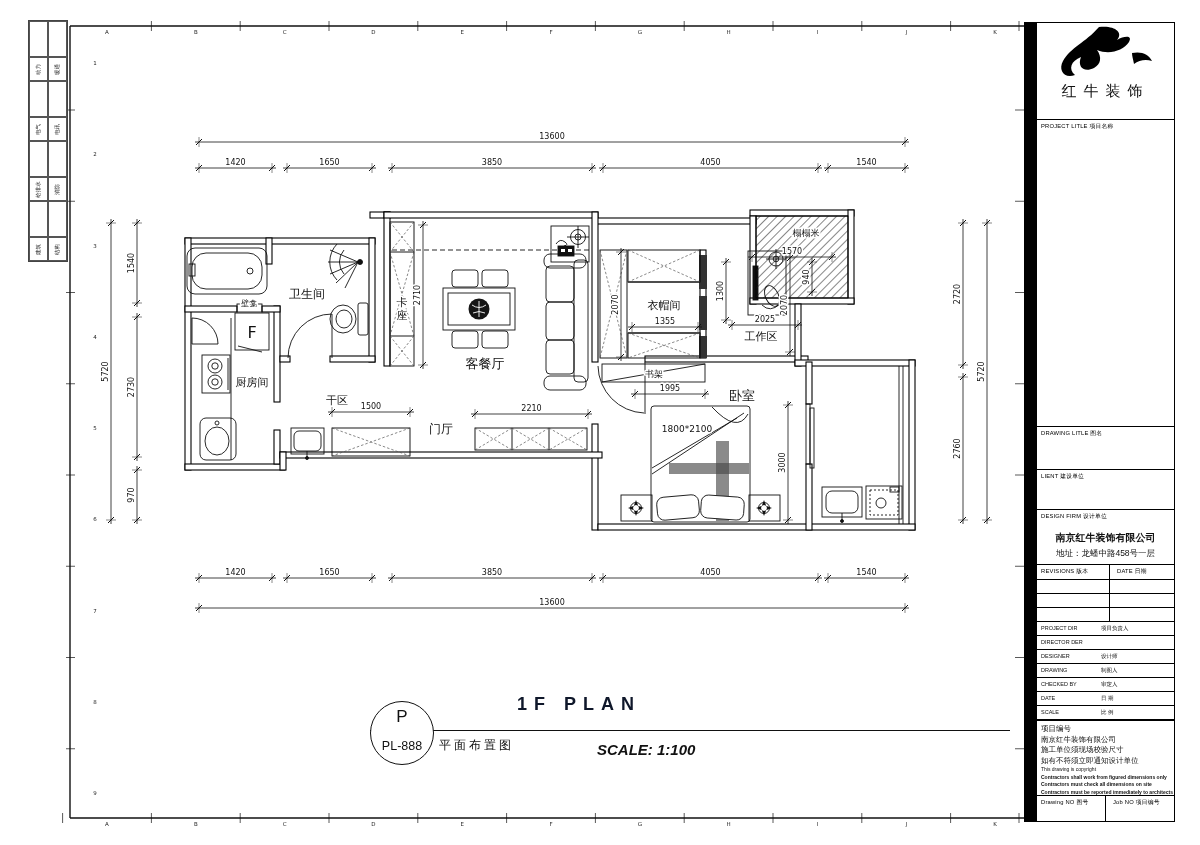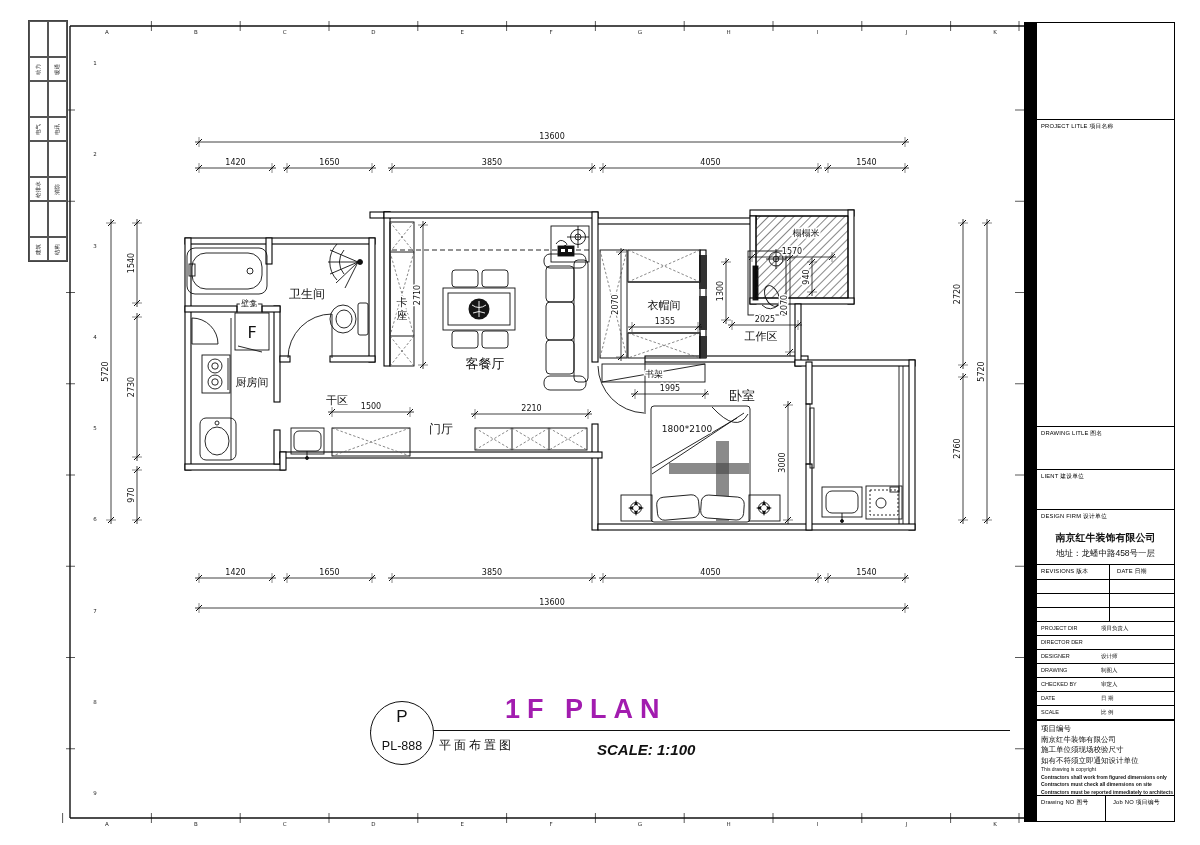--- a/index.html
+++ b/index.html
@@ -25,21 +25,21 @@
   .srow span.en{position:absolute;left:4px;top:3px;font-size:5.5px;}
   .srow span.cn{position:absolute;left:64px;top:3px;font-size:5.5px;}
   .notes{font-size:7.5px;line-height:10.5px;padding:3px 0 0 4px;}
   .noten{font-size:5px;line-height:7.5px;padding-left:4px;}
   .noten.b{font-weight:700;}
   
   .pcircle{position:absolute;left:370px;top:701px;width:64px;height:64px;border:1.6px solid #111;
            border-radius:50%;text-align:center;box-sizing:border-box;background:#fff;}
   .pletter{font-size:17px;margin-top:5px;}
   .pcode{font-size:12.5px;margin-top:12px;}
-  .t1f{position:absolute;left:505px;top:694px;font-size:27px;font-weight:800;letter-spacing:7px;color:#a21caf;}
+  .t1f{position:absolute;left:517px;top:694px;font-size:18px;font-weight:800;letter-spacing:7px;color:#0f172a;}
   .tsub{position:absolute;left:439px;top:737px;font-size:12px;letter-spacing:3px;}
   .tscale{position:absolute;left:597px;top:741px;font-size:15px;font-style:italic;font-weight:600;}
   .hline{position:absolute;background:#111;}
   
   .strip{position:absolute;left:28px;top:20px;width:40px;border:1px solid #444;box-sizing:border-box;background:#fff;}
   .strow{display:flex;}
   .stcell{width:19px;box-sizing:border-box;border:0.5px solid #555;display:flex;align-items:center;justify-content:center;overflow:hidden;}
   .stcell span{transform:rotate(-90deg);font-size:5.5px;white-space:nowrap;color:#222;}
 </style>
 </head>
@@ -690,20 +690,26 @@
           <span>建筑</span>
         </div>
         <div class="stcell" style="height: 24px;">
           <span>结构</span>
         </div>
       </div>
     </div>
 
   <div class="band"></div>
   <div class="tblock">
+    <div class="abs" style="left:0;top:0;width:100%;height:96px;">
+      <svg width="139" height="58" viewBox="0 0 139 58">
+        <path fill="#000" d="M62 4 C48 20 34 24 26 38 C21 47 27 56 38 52 C31 46 34 38 44 34 C40 44 47 50 57 45 C64 41 65 34 60 27 C72 32 86 28 92 19 C96 12 87 13 80 17 C87 9 77 2 62 4 Z M95 30 C104 28 112 31 115 38 C109 36 102 37 97 41 C96 36 95 33 95 30 Z"></path>
+      </svg>
+      <div class="brand">红牛装饰</div>
+    </div>
     <div class="tb" style="top:96px;height:307px;">
       <div class="hdr">PROJECT LITLE  项目名称</div>
     </div>
     <div class="tb" style="top:403px;height:43px;">
       <div class="hdr">DRAWING LITLE  图名</div>
     </div>
     <div class="tb" style="top:446px;height:40px;">
       <div class="hdr">LIENT  建设单位</div>
     </div>
     <div class="tb" style="top:486px;height:55px;">

